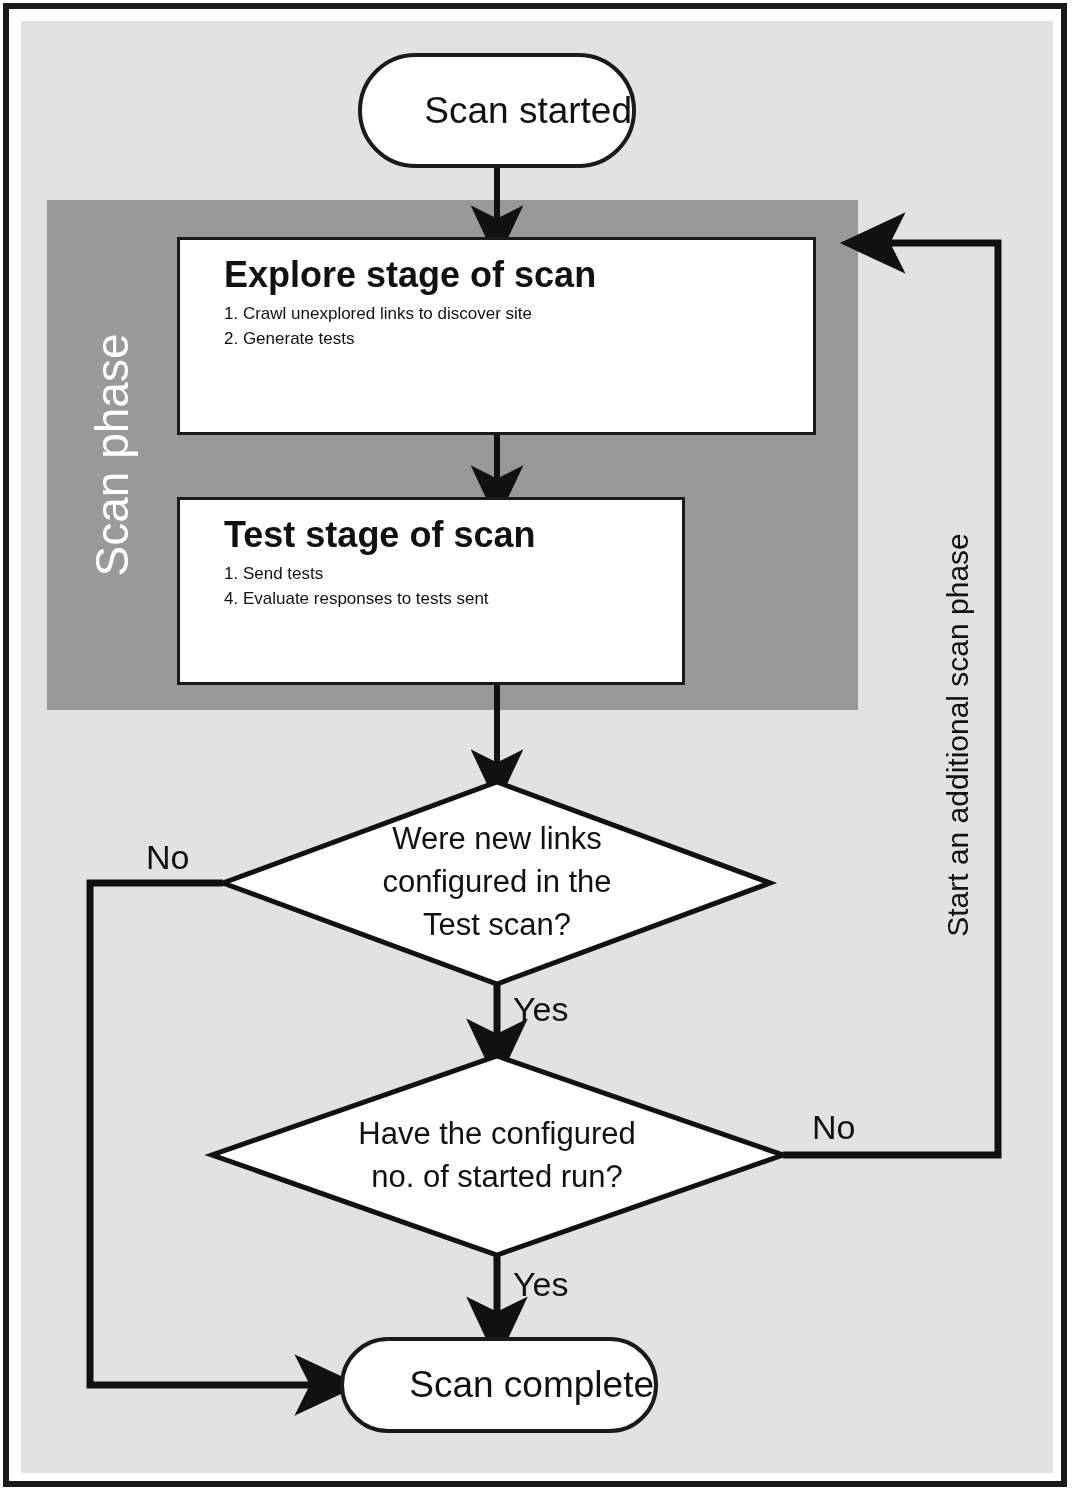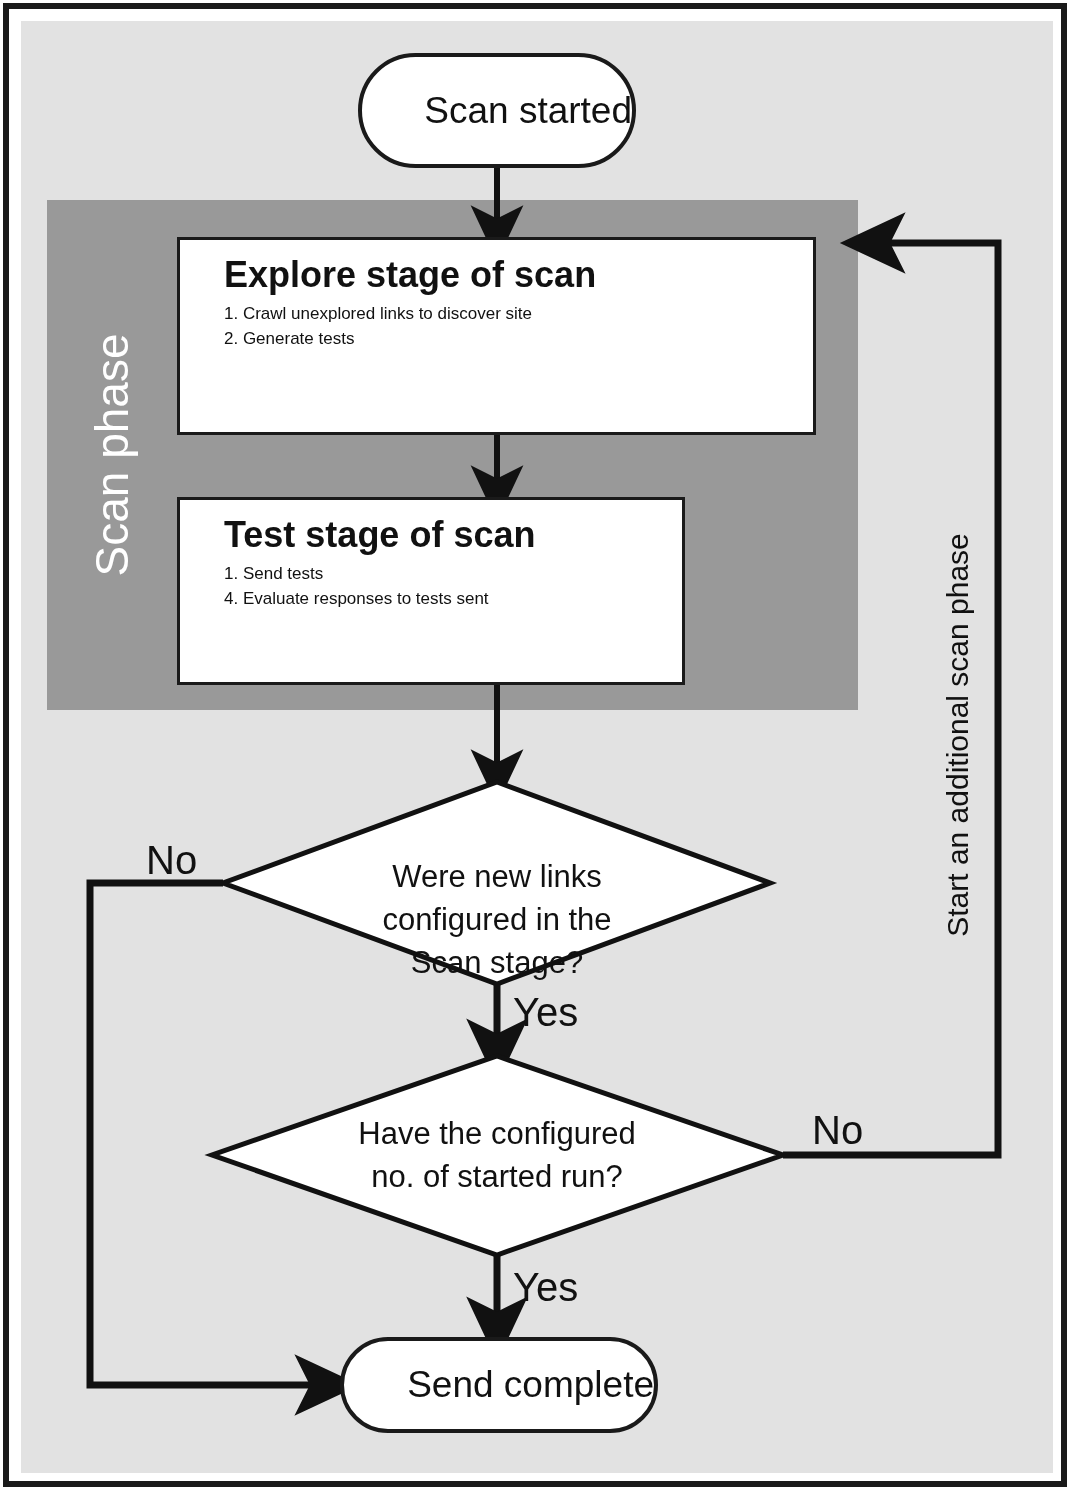--- a/index.html
+++ b/index.html
@@ -119,27 +119,27 @@
 
   
   .diamond-label {
     position: absolute;
     text-align: center;
     font-size: 31px;
     line-height: 1.38;
     color: #111111;
     white-space: nowrap;
   }
-  #decision-1-label { left: 297px; top: 818px;  width: 400px; margin-top: 38px; }
+  #decision-1-label { left: 297px; top: 818px;  width: 400px; }
   #decision-2-label { left: 297px; top: 1113px; width: 400px; }
 
   
   .edge-label {
     position: absolute;
-    font-size: 40px;
+    font-size: 34px;
     color: #111111;
     white-space: nowrap;
   }
   #label-no-left    { left: 146px; top: 838px; }
   #label-yes-1      { left: 513px; top: 990px; }
   #label-no-right   { left: 812px; top: 1108px; }
   #label-yes-2      { left: 513px; top: 1265px; }
 
   #feedback-label {
     position: absolute;
@@ -210,30 +210,30 @@
 
   <div class="process-box" id="test-box">
     <div class="process-title">Test stage of scan</div>
     <div class="process-steps">1. Send tests</div>
     <div class="process-steps">4. Evaluate responses to tests sent</div>
   </div>
 
   <div class="diamond-label" id="decision-1-label">
     <div>Were new links</div>
     <div>configured in the</div>
-    <div>Scan stage?</div>
+    <div>Test scan?</div>
   </div>
 
   <div class="diamond-label" id="decision-2-label">
     <div>Have the configured</div>
     <div>no. of started run?</div>
   </div>
 
   <div class="terminal" id="scan-complete">
-    <span>Send complete</span>
+    <span>Scan complete</span>
   </div>
 
   <div class="edge-label" id="label-no-left">No</div>
   <div class="edge-label" id="label-yes-1">Yes</div>
   <div class="edge-label" id="label-no-right">No</div>
   <div class="edge-label" id="label-yes-2">Yes</div>
 
   <div id="feedback-label">
     <span>Start an additional scan phase</span>
   </div>

